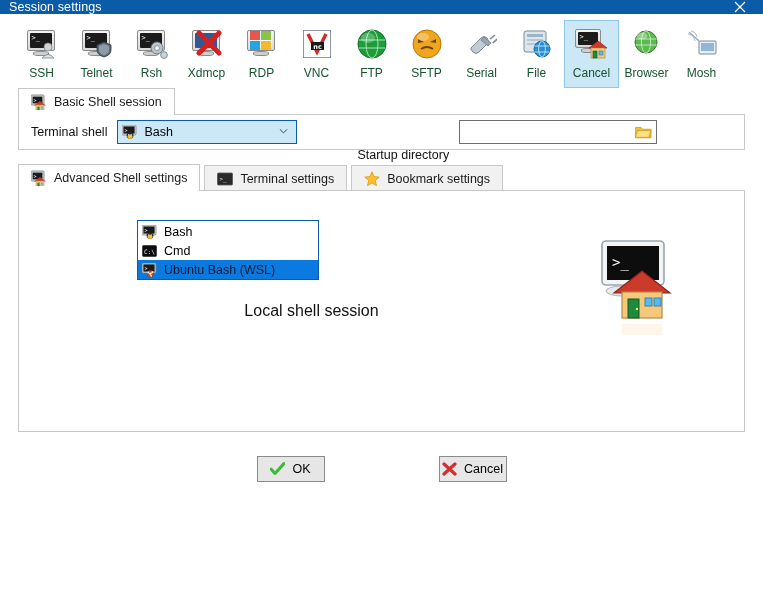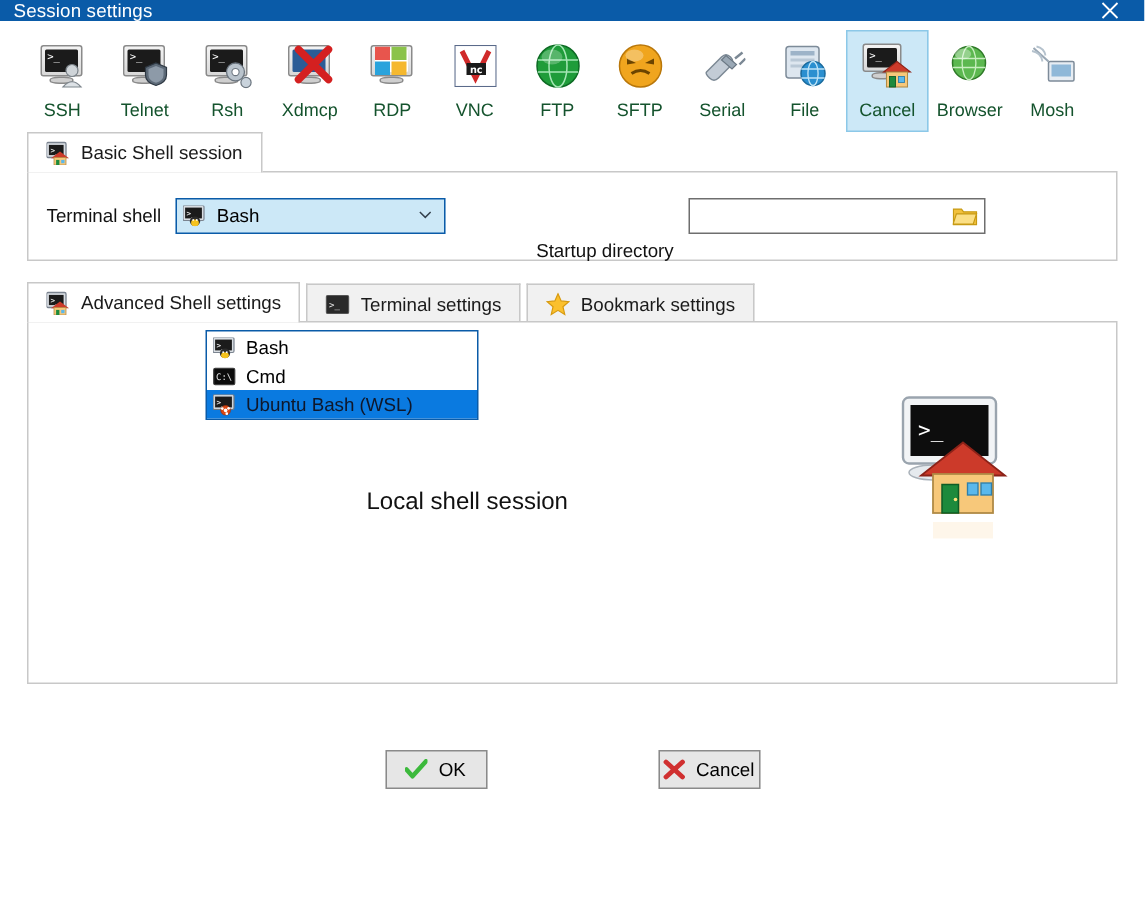--- a/index.html
+++ b/index.html
@@ -144,21 +144,21 @@
     border: 1px solid #c8c8c8;
     background: #ffffff;
     box-sizing: border-box;
     position: relative;
     margin-top: -1px;
   }
 
   
   .basic-wrap { padding: 0 18px; }
   .basic-panel {
-    height: 60px;
+    height: 36px;
     display: flex;
     align-items: center;
     padding: 0 12px;
     box-sizing: border-box;
   }
   .field-label {
     font-size: 12.5px;
     color: #111111;
     white-space: nowrap;
   }
@@ -254,21 +254,21 @@
     top: 44px;
     width: 78px;
     height: 100px;
   }
 
   
   .footer {
     display: flex;
     justify-content: center;
     gap: 114px;
-    margin-top: 44px;
+    margin-top: 24px;
   }
   .btn {
     width: 68px;
     height: 26px;
     background: #e6e6e6;
     border: 1px solid #8a8a8a;
     box-sizing: border-box;
     display: flex;
     align-items: center;
     justify-content: center;

